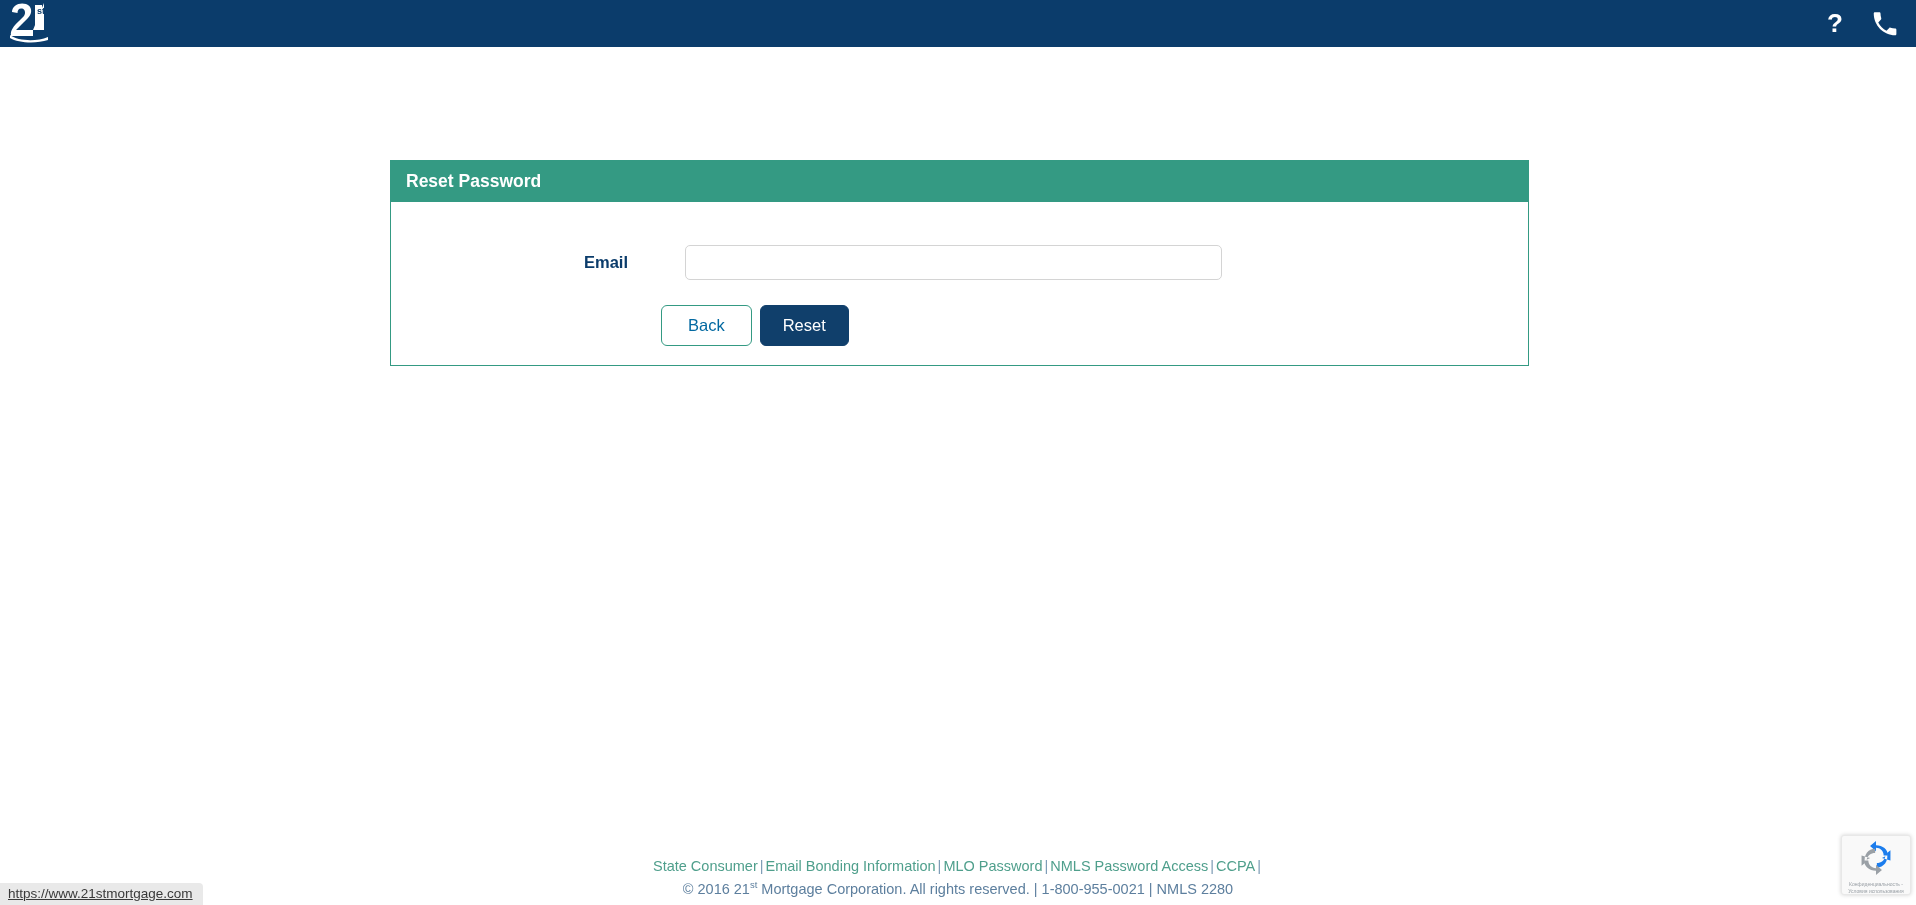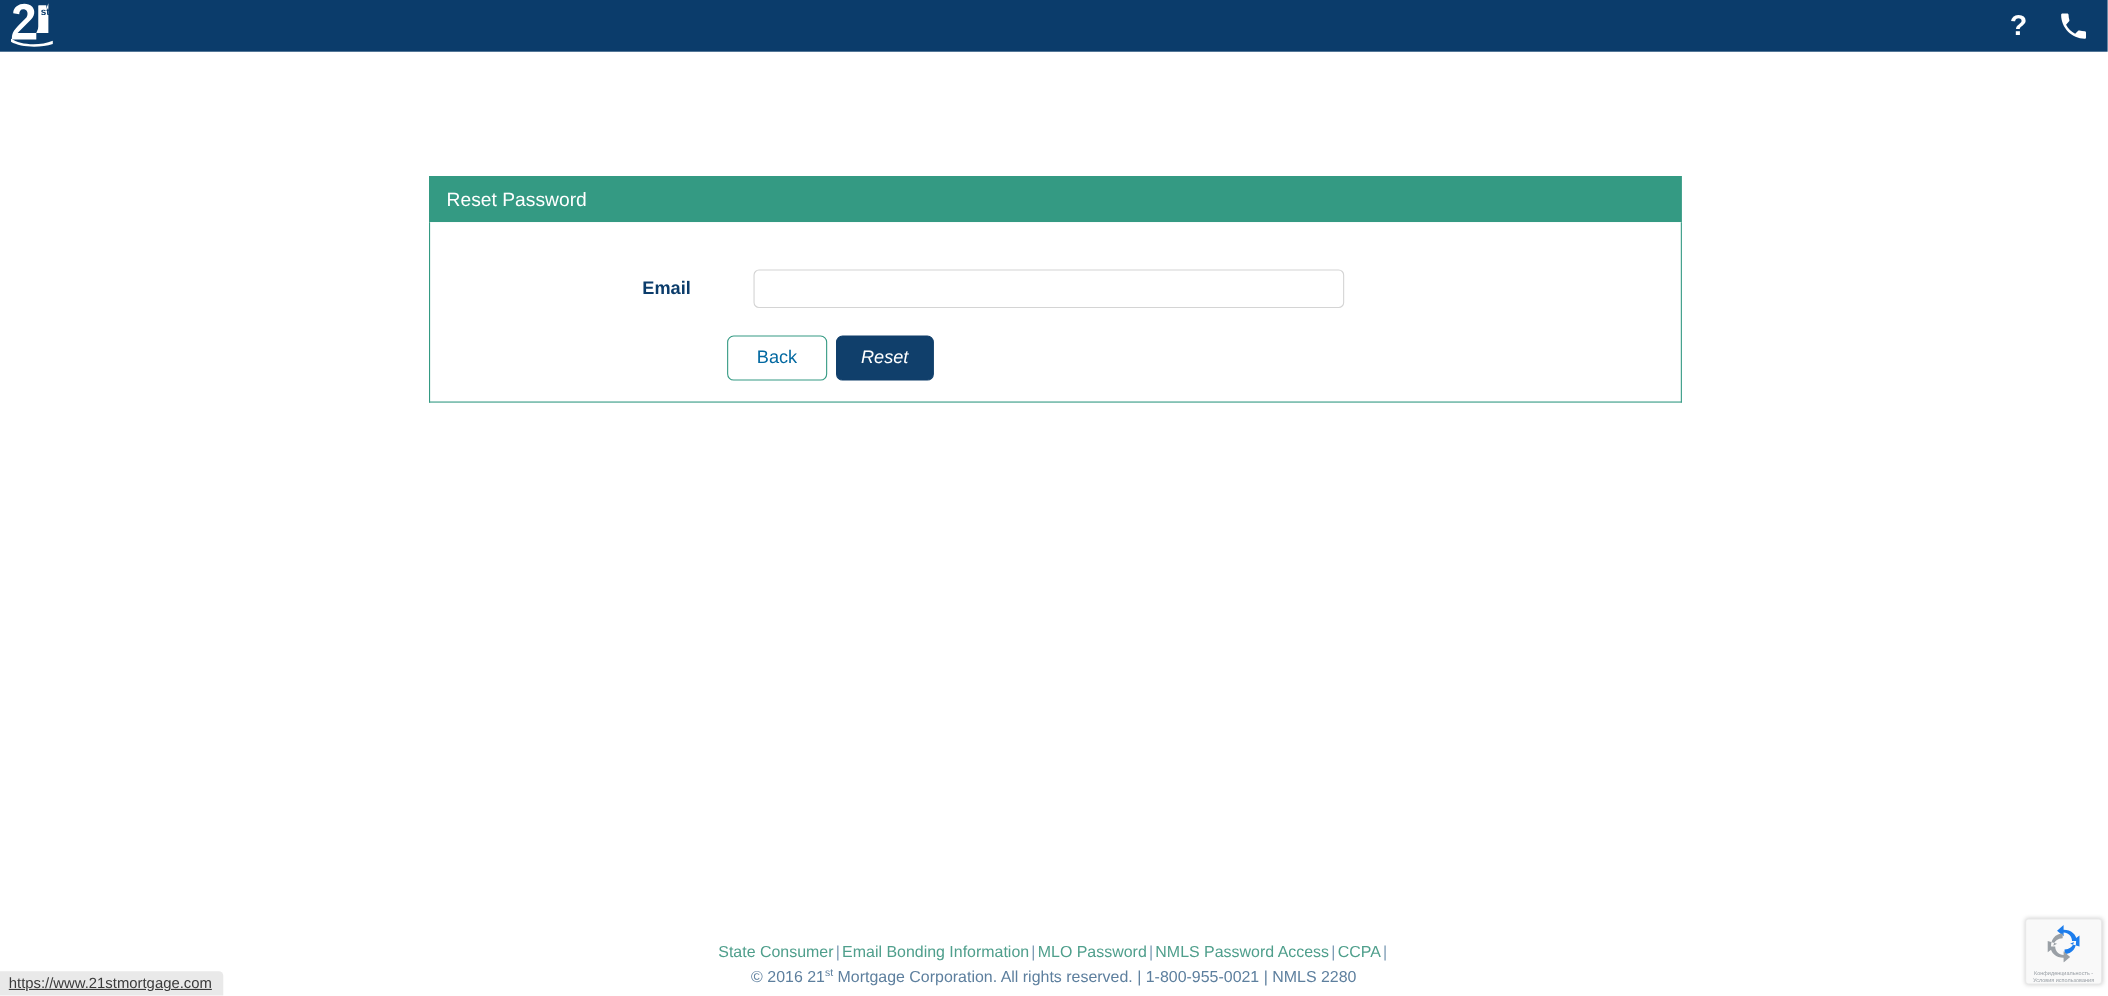--- a/index.html
+++ b/index.html
@@ -57,21 +57,21 @@
     position: absolute;
     left: 390px;
     top: 160px;
     width: 1139px;
     box-sizing: border-box;
   }
   .card-header {
     background: #349a83;
     color: #ffffff;
     font-size: 17.5px;
-    font-weight: normal;
+    font-weight: bold;
     padding: 12px 0 12px 16px;
     box-sizing: border-box;
     height: 42px;
     line-height: 18px;
   }
   .card-body {
     background: #ffffff;
     border: 1px solid #349a83;
     border-top: none;
     box-sizing: border-box;
@@ -132,21 +132,20 @@
     background: #ffffff;
     border: 1px solid #349a83;
     color: #0369a1;
     padding: 10px 26px;
   }
   .btn-reset {
     background: #103f6b;
     border: 1px solid #103f6b;
     color: #ffffff;
     padding: 11px 22px;
-    font-style: italic;
   }
 
   
   .footer {
     position: absolute;
     left: 0;
     top: 855px;
     width: 1916px;
     text-align: center;
     font-size: 14.5px;

